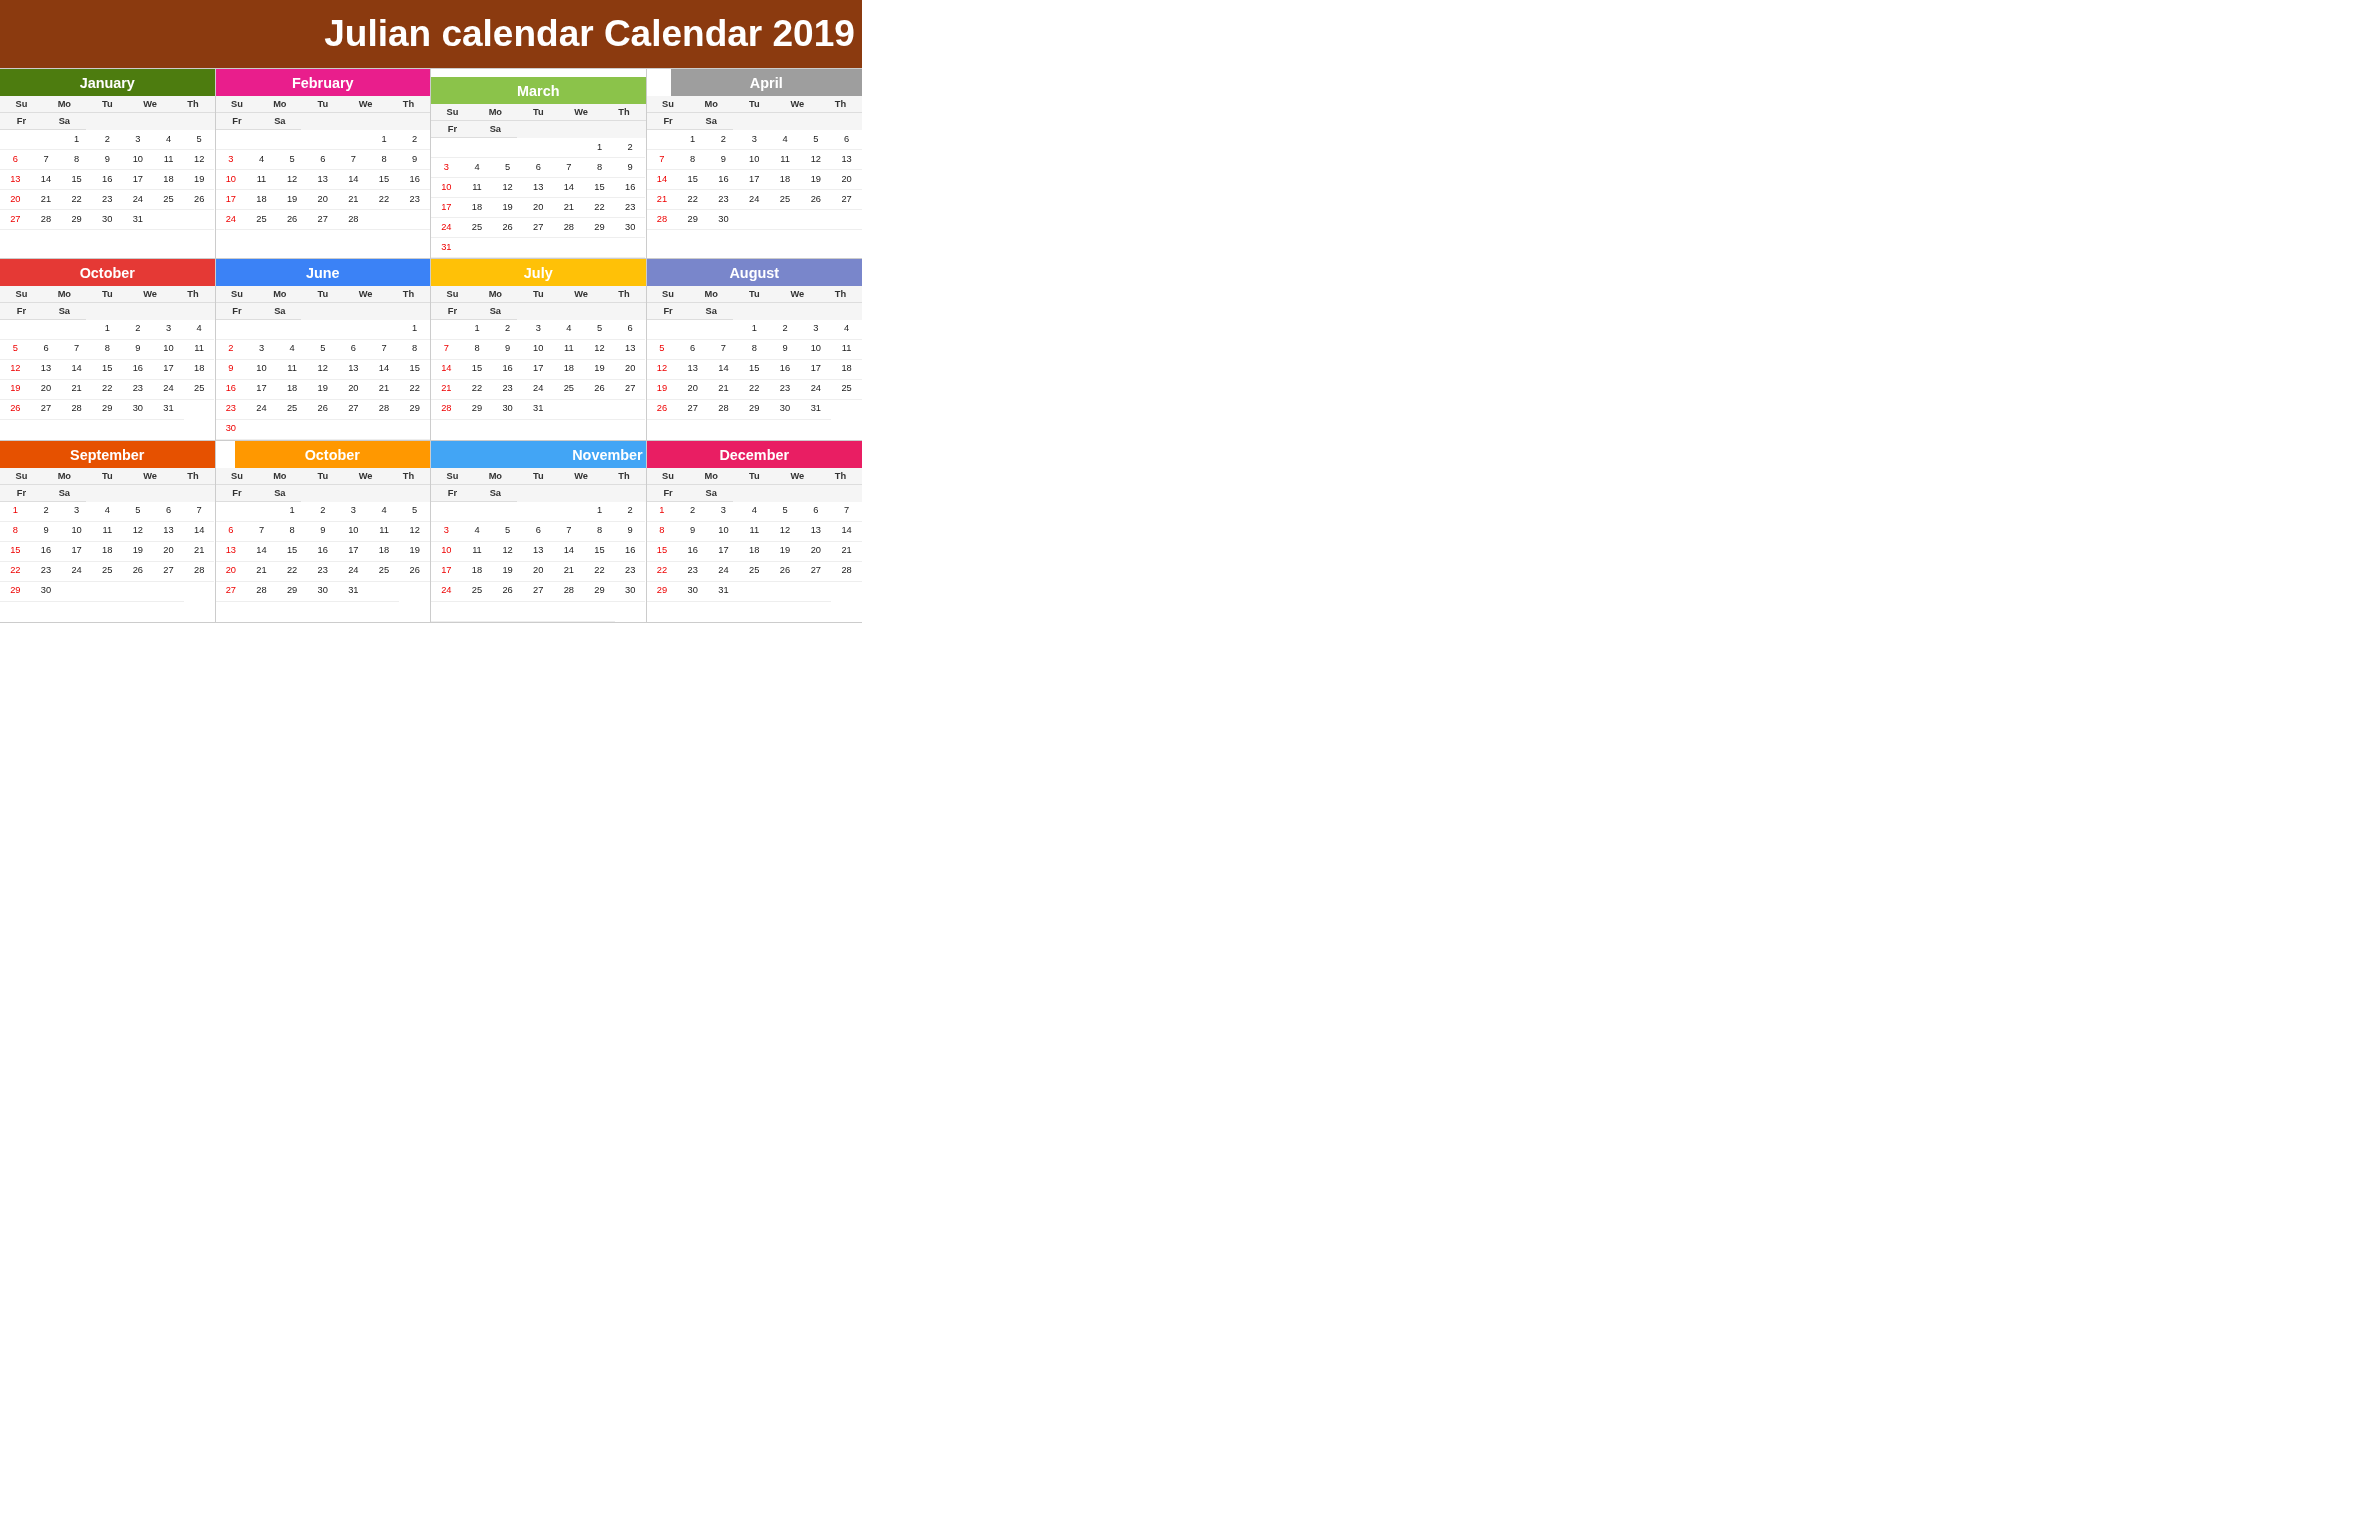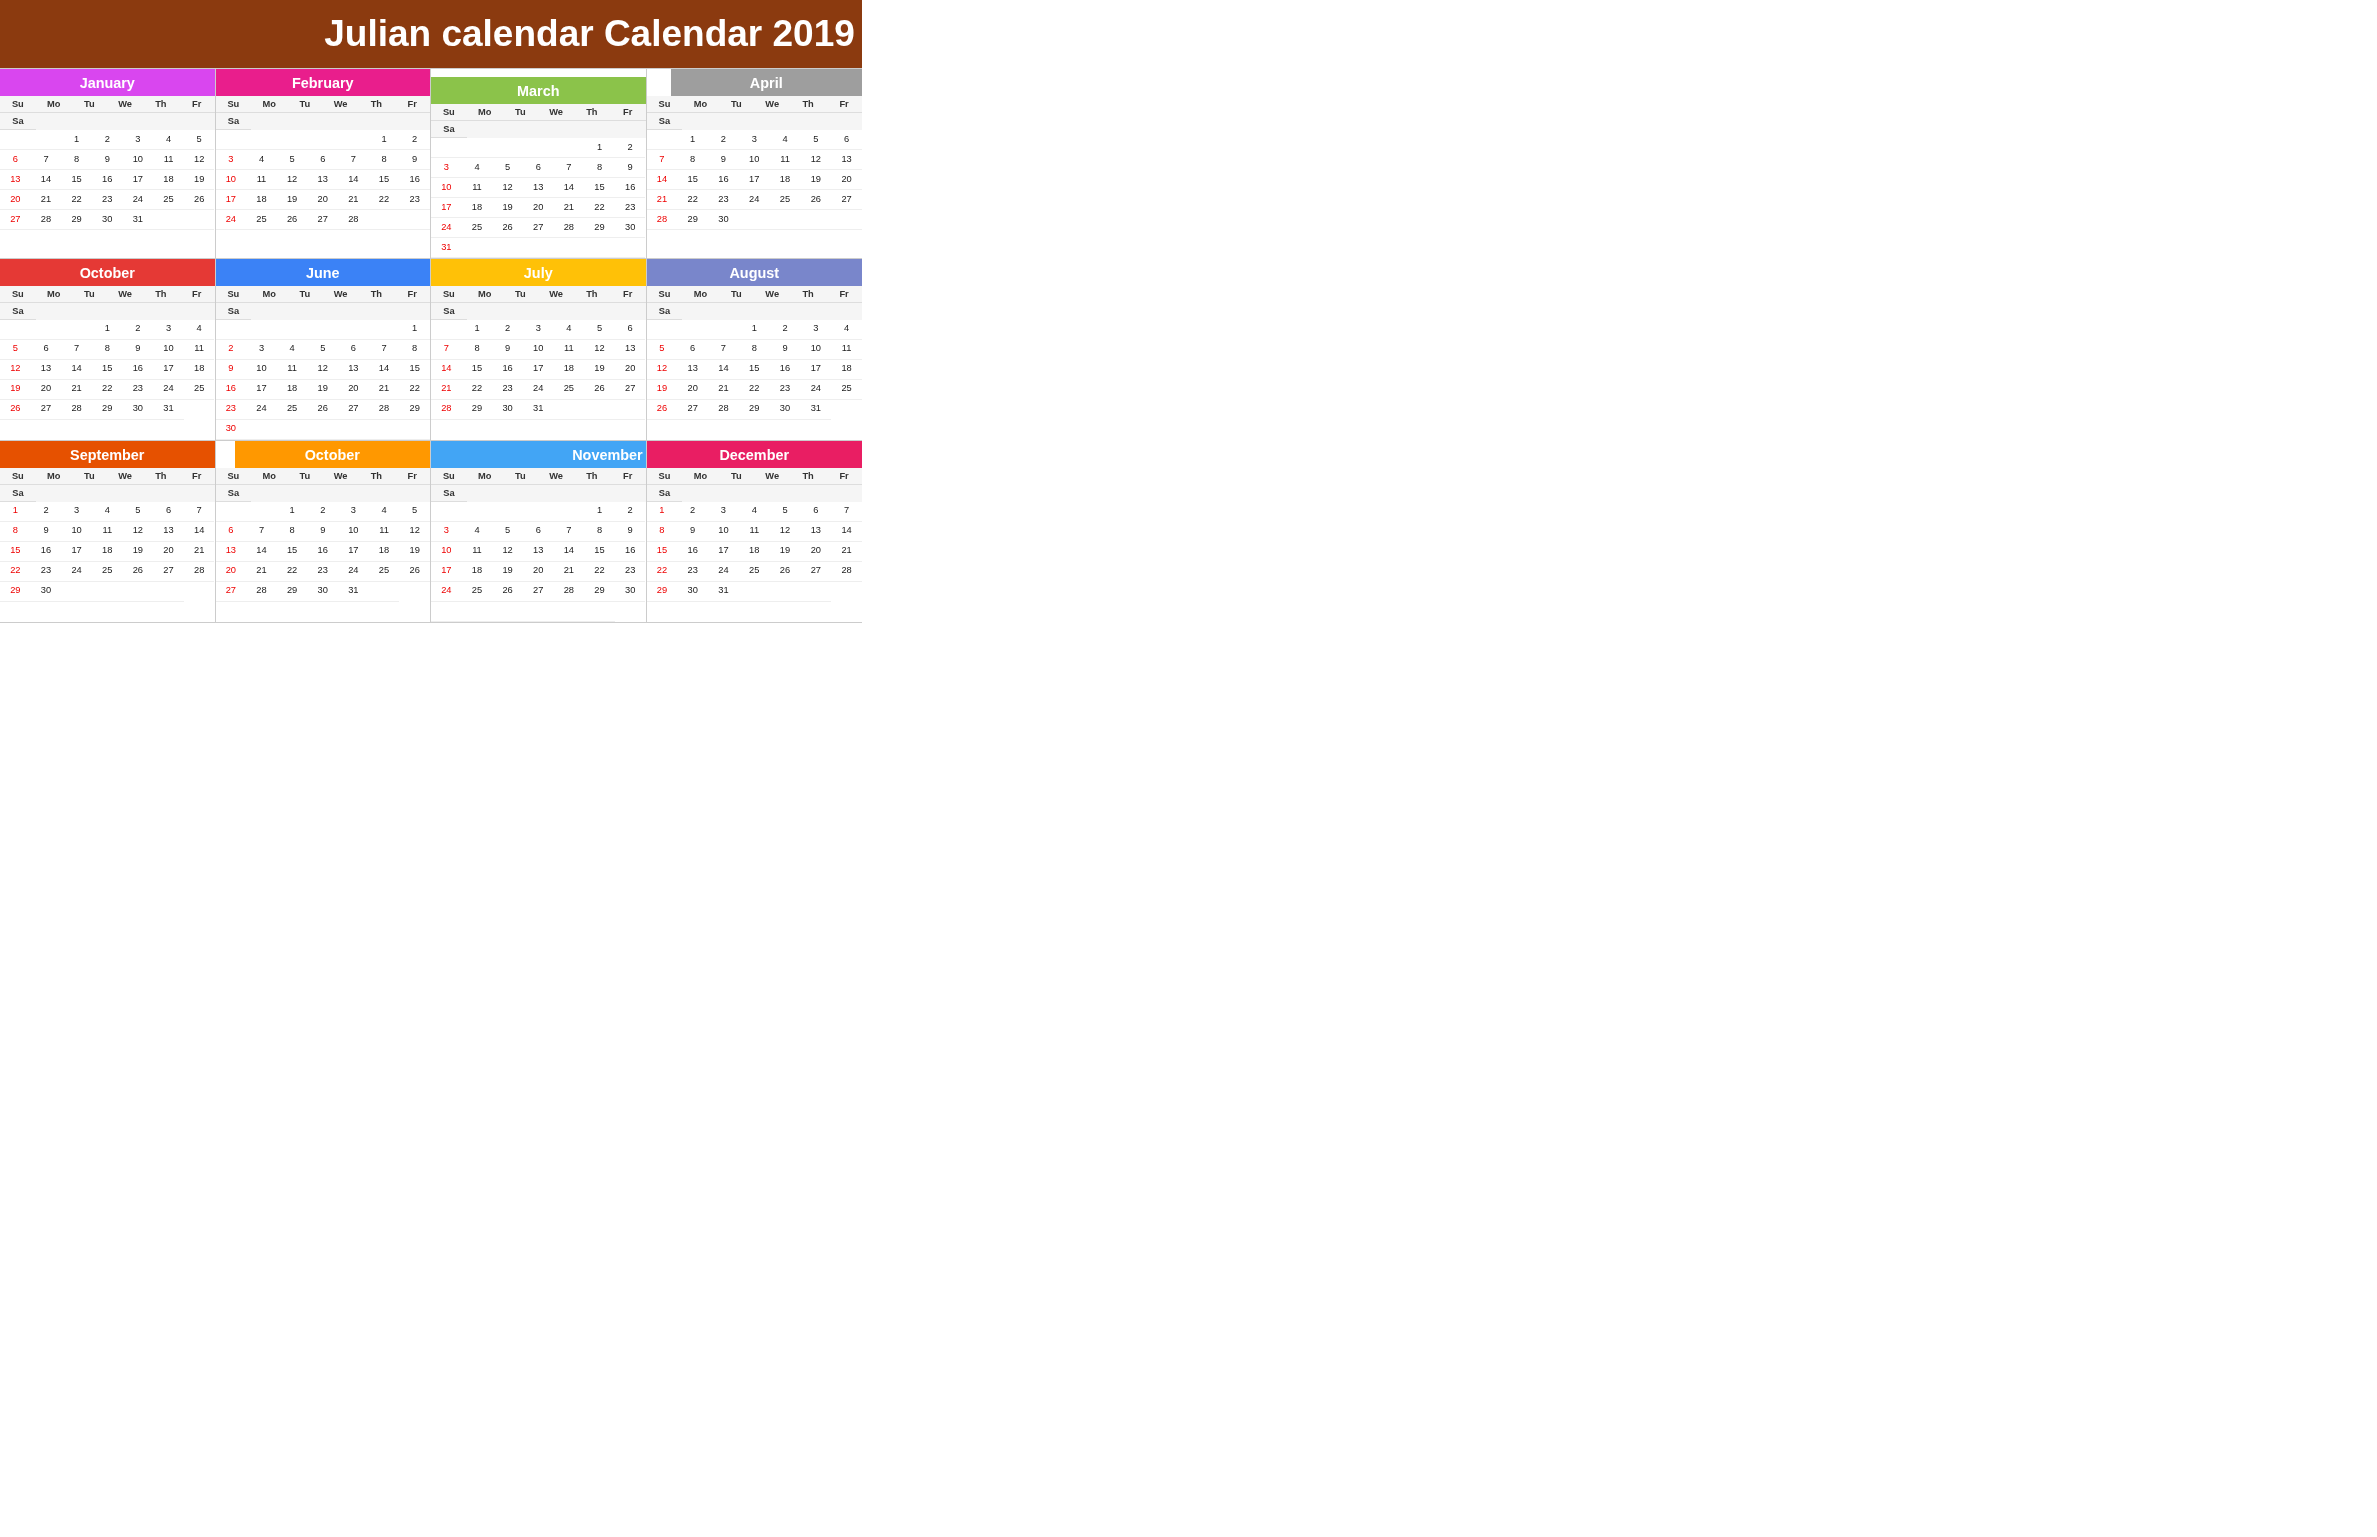--- a/index.html
+++ b/index.html
@@ -29,21 +29,21 @@
     .month-block:nth-child(4n) { border-right: none; }
     .month-header {
       text-align: center;
       color: #fff;
       font-size: 14.4px;
       font-weight: bold;
       padding: 5.7px 2.9px;
     }
     .dow-row {
       display: grid;
-      grid-template-columns: repeat(6, 1fr);
+      grid-template-columns: repeat(5, 1fr);
       background: #f5f5f5;
     }
     .dow-cell {
       text-align: center;
       font-size: 9.3px;
       font-weight: bold;
       color: #333;
       padding: 2.9px 1.4px;
       border-bottom: 0.7px solid #ddd;
     }
@@ -54,21 +54,21 @@
     .day-cell {
       text-align: center;
       font-size: 9.3px;
       color: #222;
       padding: 3.6px 1.4px;
       border-bottom: 0.7px solid #eee;
       min-height: 20px;
     }
     .day-cell:nth-child(7n+1) { color: #e00; }
     
-    .month-jan .month-header { background: #d946ef; }
+    .month-jan .month-header { background: #4d7c0f; }
     .month-feb .month-header { background: #E91E8C; }
     .month-mar .month-header { background: #8BC34A; margin-top: 8px; }
     .month-apr .month-header { background: #9E9E9E; margin-left: 24px; }
     .month-may .month-header { background: #E53935; }
     .month-jun .month-header { background: #3b82f6; }
     .month-jul .month-header { background: #FFC107; }
     .month-aug .month-header { background: #7986CB; }
     .month-sep .month-header { background: #E65100; }
     .month-oct .month-header { background: #FF9800; margin-left: 19px; }
     .month-nov .month-header { background: #42A5F5; text-align: right; }

